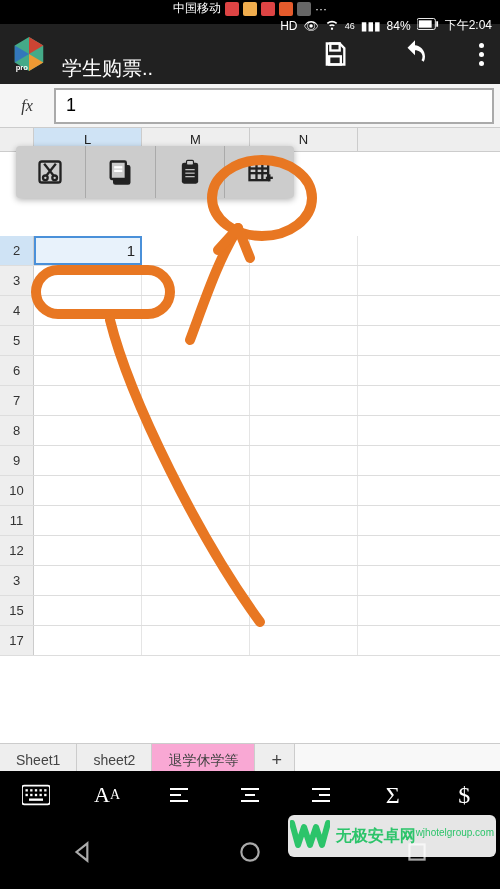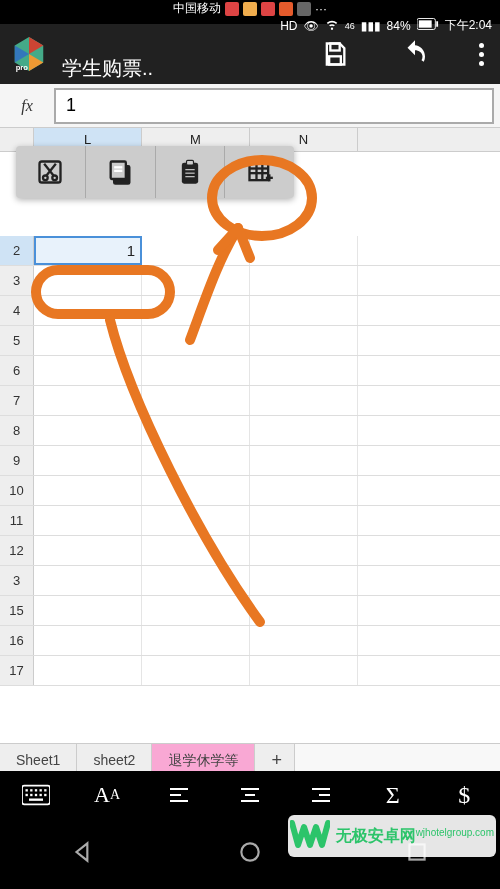--- a/index.html
+++ b/index.html
@@ -371,26 +371,20 @@
         <div class="cell"></div>
       </div>
     <div class="row">
         <div class="row-header">3</div>
         <div class="cell"></div>
         <div class="cell"></div>
         <div class="cell"></div>
       </div>
     <div class="row">
         <div class="row-header">15</div>
-        <div class="cell"></div>
-        <div class="cell"></div>
-        <div class="cell"></div>
-      </div>
-    <div class="row">
-        <div class="row-header">16</div>
         <div class="cell"></div>
         <div class="cell"></div>
         <div class="cell"></div>
       </div>
     <div class="row">
         <div class="row-header">17</div>
         <div class="cell"></div>
         <div class="cell"></div>
         <div class="cell"></div>
       </div>

